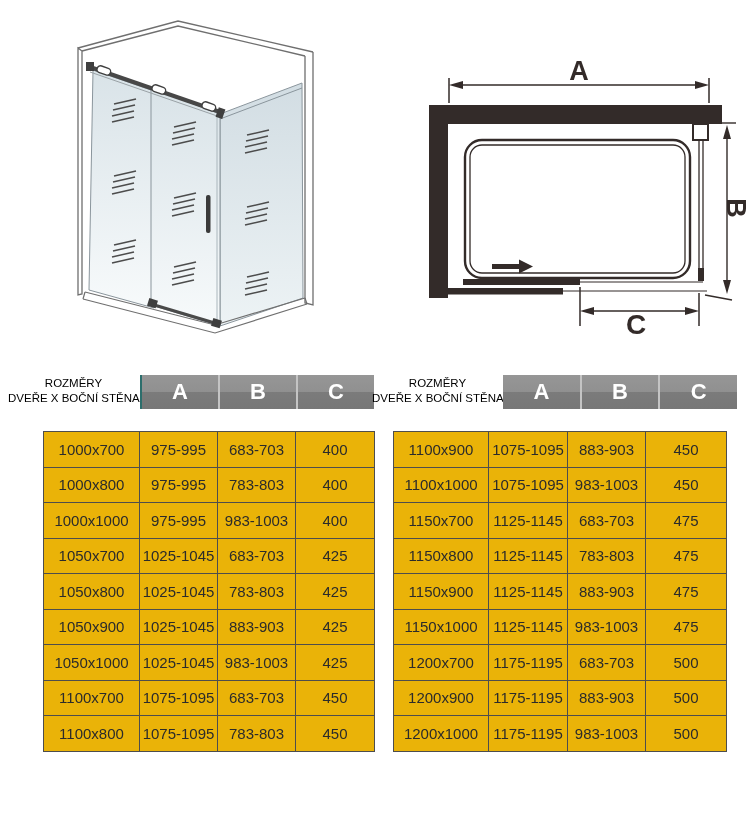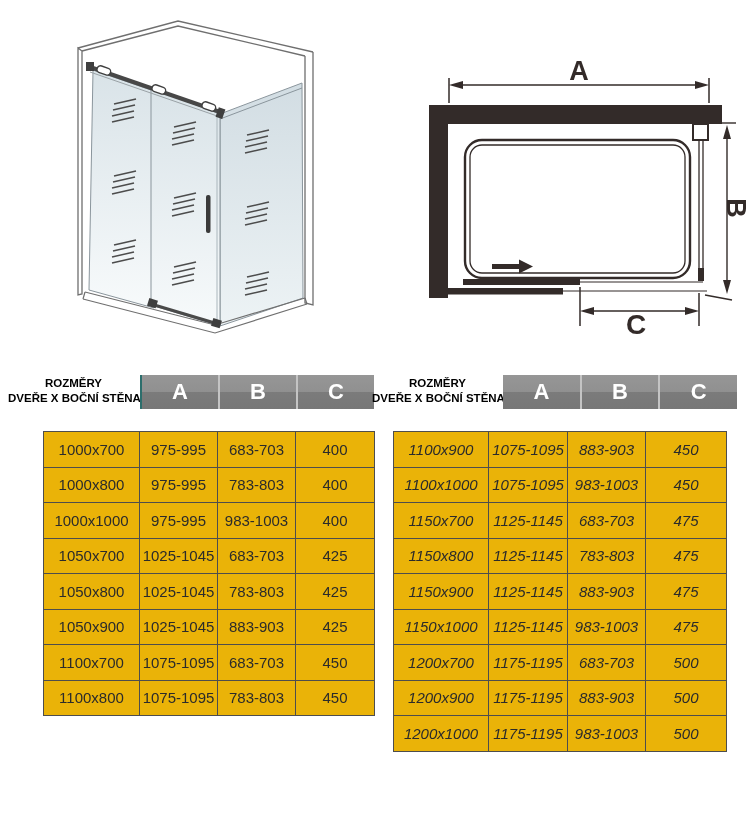--- a/index.html
+++ b/index.html
@@ -6,41 +6,41 @@
   .sheet{
     position:relative;width:753px;height:823px;background:#fff;overflow:hidden;
     font-family:"Liberation Sans","DejaVu Sans",sans-serif;color:#000;
   }
   .fig{position:absolute;margin:0;}
   .fig-3d{left:55px;top:8px;}
   .fig-plan{left:415px;top:30px;}
   .dim{font-family:"Liberation Sans","DejaVu Sans",sans-serif;font-size:27px;font-weight:bold;fill:#332b29;text-anchor:middle;}
   .dim-c{font-size:28px;}
   .thead-title{
-    position:absolute;top:376px;text-align:center;font-weight:bold;
+    position:absolute;top:376px;text-align:center;font-weight:normal;
     font-size:11.5px;line-height:14.5px;white-space:nowrap;color:#000;
   }
   .thead-title.left{left:8px;width:131px;}
   .thead-title.right{left:372px;width:131px;}
   .abc-bar{
     position:absolute;top:375px;height:34px;display:flex;
     background:linear-gradient(to bottom,#969696 0,#909090 50%,#7b7b7b 50%,#777 100%);
   }
   .abc-bar.left{left:140px;width:232px;border-left:2px solid #2c6e6c;}
   .abc-bar.right{left:503px;width:234px;}
   .abc-bar span{
     flex:1;text-align:center;line-height:33px;font-size:22px;font-weight:bold;color:#fff;
   }
   .abc-bar span + span{border-left:2px solid #c4c4c4;}
   table.dims{
     position:absolute;top:431px;border-collapse:collapse;table-layout:fixed;
     background:#eab308;
   }
   table.dims-left{left:43px;width:331px;}
-  table.dims-right{left:393px;width:333px;font-style:italic;}
+  table.dims-right{left:393px;width:333px;}
   table.dims td{
     border:1px solid #4d4d4d;text-align:center;vertical-align:middle;
     height:34.5px;padding:0;font-size:15px;color:#2b2b2b;overflow:hidden;white-space:nowrap;
   }
 </style>
 </head>
 <body>
 
 <div class="sheet">
 
@@ -233,20 +233,26 @@
           <td>783-803</td>
           <td>425</td>
         </tr>
         <tr>
           <td>1050x900</td>
           <td>1025-1045</td>
           <td>883-903</td>
           <td>425</td>
         </tr>
         <tr>
+          <td>1050x1000</td>
+          <td>1025-1045</td>
+          <td>983-1003</td>
+          <td>425</td>
+        </tr>
+        <tr>
           <td>1100x700</td>
           <td>1075-1095</td>
           <td>683-703</td>
           <td>450</td>
         </tr>
         <tr>
           <td>1100x800</td>
           <td>1075-1095</td>
           <td>783-803</td>
           <td>450</td>

